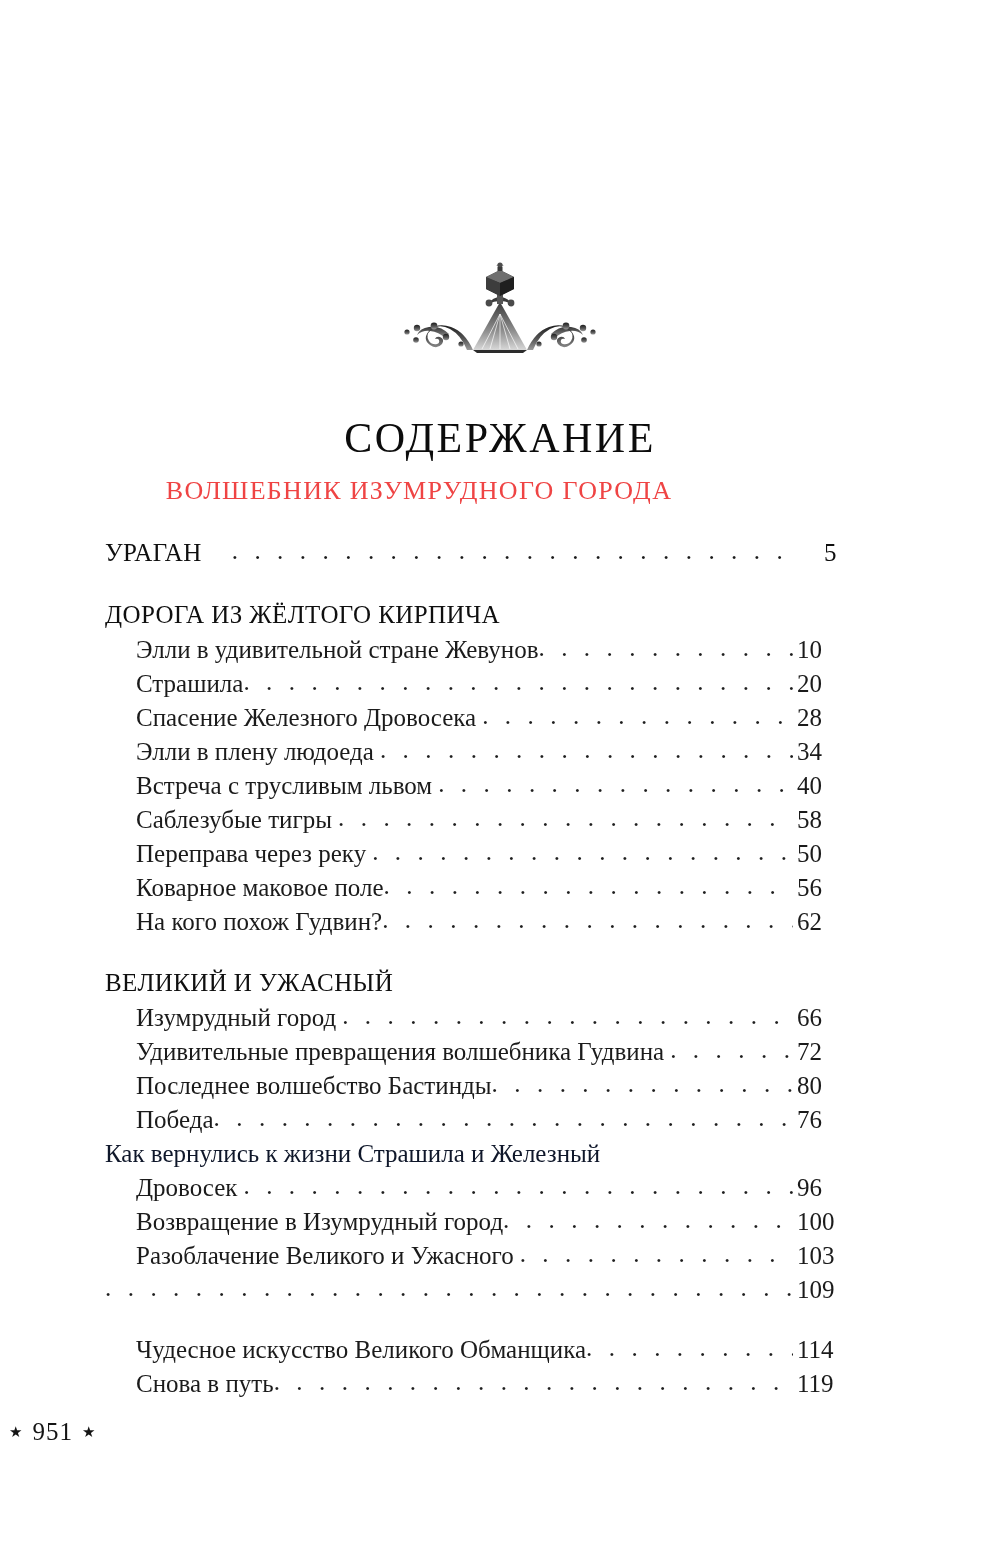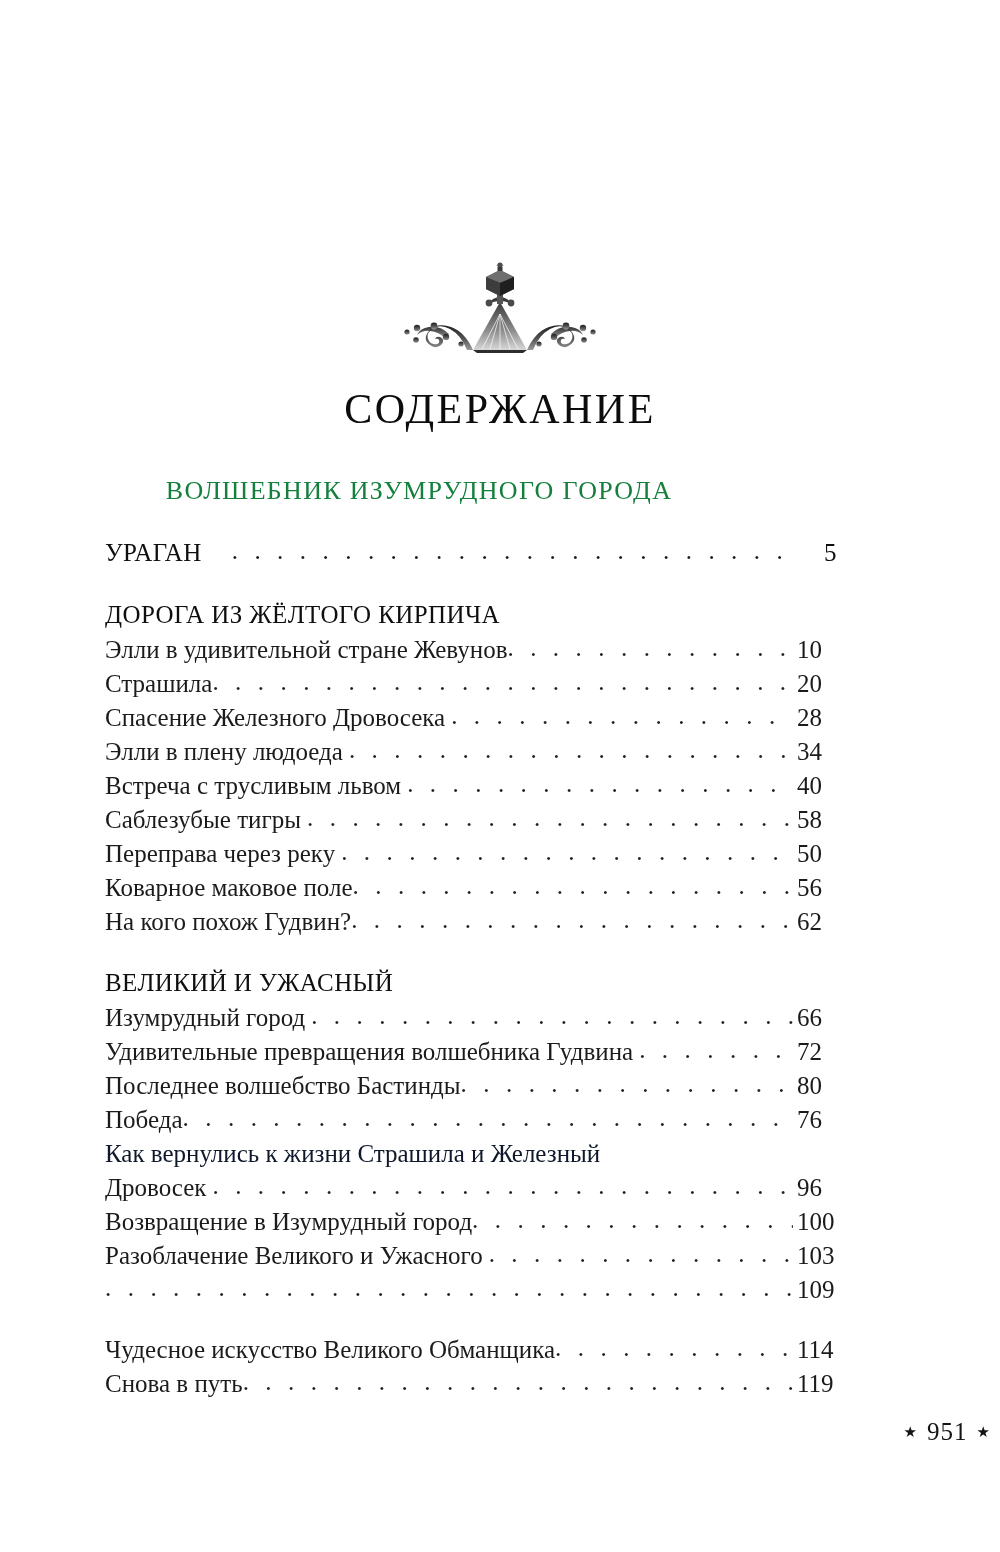--- a/index.html
+++ b/index.html
@@ -28,41 +28,41 @@
     width: 1000px;
     display: flex;
     justify-content: center;
     align-items: flex-start;
   }
   .ornament-svg { display: block; }
 
   
   .doc-title {
     position: absolute;
-    top: 387px;
+    top: 416px;
     left: 0;
     width: 1000px;
     text-align: center;
     font-size: 42px;
     letter-spacing: 2.5px;
     font-weight: 400;
     line-height: 1.05;
     color: #0c0c0c;
   }
   .book-title {
     position: absolute;
     top: 477px;
     left: 0;
     width: 838px;
     text-align: center;
     font-size: 26px;
     letter-spacing: 1.3px;
     font-weight: 400;
     line-height: 1.1;
-    color: #15803d;
+    color: #ef4444;
   }
 
   
   .toc {
     position: absolute;
     top: 535px;
     left: 105px;
     width: 732px;
   }
   .section { }
@@ -103,20 +103,21 @@
     align-items: baseline;
     width: 100%;
     font-size: 25px;
     line-height: 34px;
     color: #1b1b1b;
   }
   .entry .label {
     flex: 0 0 auto;
     padding-right: 6px;
     white-space: nowrap;
+    margin-left: 31px;
   }
   .entry .leader {
     flex: 1 1 auto;
     overflow: hidden;
     white-space: nowrap;
     letter-spacing: 5.1px;
     color: #1f1f1f;
     transform: translateY(-2px);
   }
   .entry .pg {
@@ -134,21 +135,21 @@
     color: #0f172a;
     white-space: nowrap;
   }
 
   
   .folio {
     position: absolute;
     top: 1418px;
     left: 0;
     width: 1000px;
-    text-align: right;
+    text-align: left;
     font-size: 25px;
     color: #141414;
     letter-spacing: 1px;
   }
   .folio .star {
     font-size: 15px;
     vertical-align: 3px;
     padding: 0 9px;
     color: #141414;
   }

